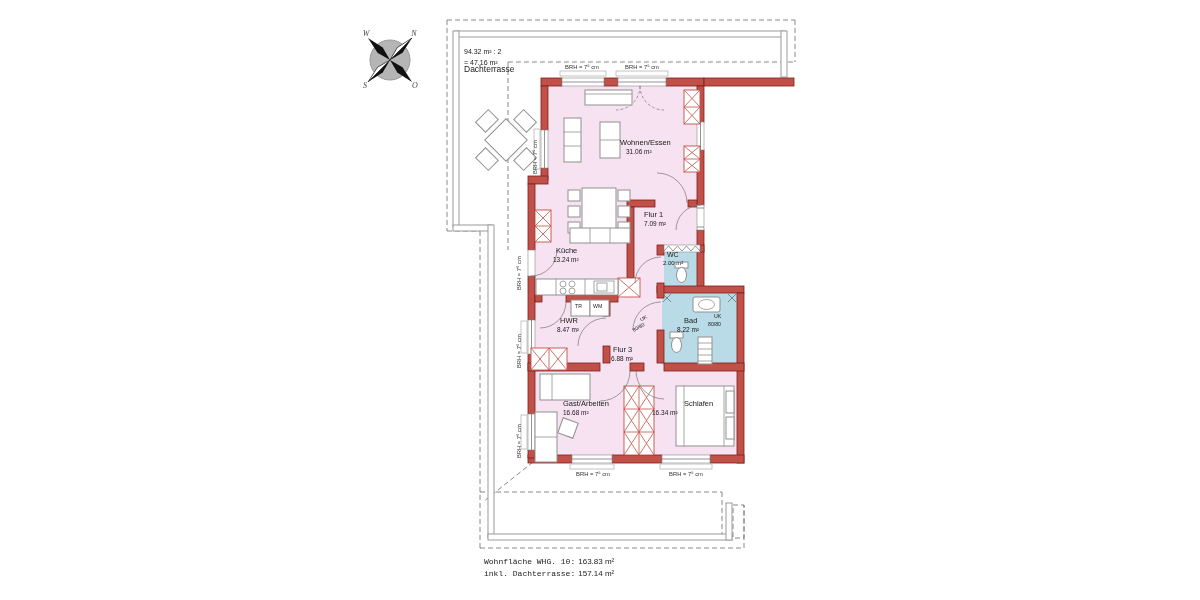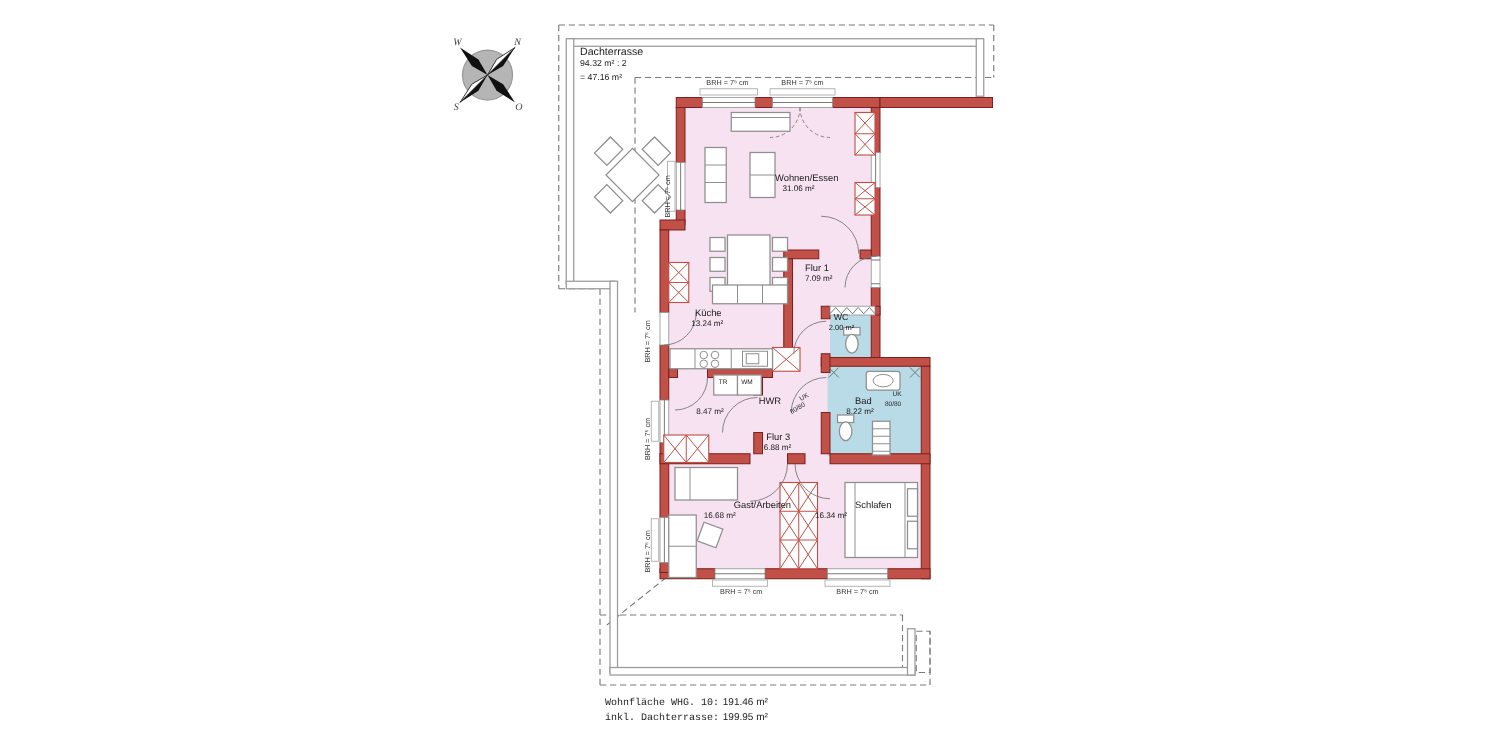--- a/index.html
+++ b/index.html
@@ -14,21 +14,21 @@
   .furn{fill:#fff;stroke:#8f8f8f;stroke-width:1;}
   .furn2{fill:none;stroke:#8f8f8f;stroke-width:.8;}
   .arc{fill:none;stroke:#777;stroke-width:.7;}
   .arcd{fill:none;stroke:#777;stroke-width:.7;stroke-dasharray:3 2;}
   .xblk{fill:#fff;stroke:var(--wall);stroke-width:.9;}
   .xln{fill:none;stroke:var(--wall);stroke-width:.8;}
   .thin{fill:none;stroke:#666;stroke-width:.7;}
   .room{fill:var(--room-fill);}
   .wet{fill:var(--wet-fill);}
   .lbl{position:absolute;color:#1a1a1a;font-size:7.5px;line-height:1.25;white-space:nowrap;}
-  .big{font-size:8.5px;}
+  .big{font-size:8.5px;margin-top:28px;}
   .area{font-size:6.5px;}
   .brh{font-size:5.8px;color:#333;}
   .tiny{font-size:5.2px;color:#222;}
   .vrot{transform:rotate(-90deg);transform-origin:0 0;}
   .ctr{text-align:center;}
   .footer-line{position:absolute;font-size:8px;color:#222;white-space:nowrap;}
   .footer-line .fl{display:inline-block;width:92px;font-family:Liberation Mono, monospace;}
   .cmp-txt{font-family:"Liberation Serif",serif;font-style:italic;font-size:8px;fill:#444;}
 </style>
 </head>
@@ -270,40 +270,40 @@
   <div class="lbl brh vrot" style="left:516px;top:458px;">BRH = 7⁵ cm</div>
 
   <div class="lbl" style="left:620px;top:138px;">Wohnen/Essen</div>
   <div class="lbl area" style="left:626px;top:148px;">31.06 m²</div>
   <div class="lbl" style="left:644px;top:210px;">Flur 1</div>
   <div class="lbl area" style="left:644px;top:220px;">7.09 m²</div>
   <div class="lbl" style="left:667px;top:251px;font-size:7px;">WC</div>
   <div class="lbl area" style="left:663px;top:260px;font-size:6px;">2.00 m²</div>
   <div class="lbl" style="left:556px;top:246px;">Küche</div>
   <div class="lbl area" style="left:553px;top:256px;">13.24 m²</div>
-  <div class="lbl" style="left:560px;top:316px;margin-left:47px;">HWR</div>
+  <div class="lbl" style="left:560px;top:316px;">HWR</div>
   <div class="lbl area" style="left:557px;top:326px;">8.47 m²</div>
   <div class="lbl" style="left:613px;top:345px;">Flur 3</div>
   <div class="lbl area" style="left:611px;top:355px;">6.88 m²</div>
   <div class="lbl" style="left:684px;top:316px;">Bad</div>
   <div class="lbl area" style="left:677px;top:326px;">8.22 m²</div>
-  <div class="lbl" style="left:563px;top:399px;margin-left:24px;">Gast/Arbeiten</div>
+  <div class="lbl" style="left:563px;top:399px;">Gast/Arbeiten</div>
   <div class="lbl area" style="left:563px;top:409px;">16.68 m²</div>
   <div class="lbl" style="left:652px;top:399px;padding-left:32px;">Schlafen</div>
   <div class="lbl area" style="left:652px;top:409px;">16.34 m²</div>
 
   <div class="lbl tiny" style="left:714px;top:313px;">UK</div>
   <div class="lbl tiny" style="left:708px;top:321px;">80/80</div>
   <div class="lbl tiny" style="left:640px;top:315px;transform:rotate(-30deg);">UK</div>
   <div class="lbl tiny" style="left:632px;top:324px;transform:rotate(-30deg);">80/80</div>
   <div class="lbl tiny" style="left:575px;top:303px;">TR</div>
   <div class="lbl tiny" style="left:593px;top:303px;">WM</div>
 
   <div class="footer-line" style="left:484px;top:557px;">
     <span class="fl">Wohnfläche WHG. 10:</span>
-    <span>191.46 m²</span>
+    <span>163.83 m²</span>
   </div>
   <div class="footer-line" style="left:484px;top:569px;">
     <span class="fl">inkl. Dachterrasse:</span>
-    <span>199.95 m²</span>
+    <span>157.14 m²</span>
   </div>
 
 </div>
 
 </body></html>

